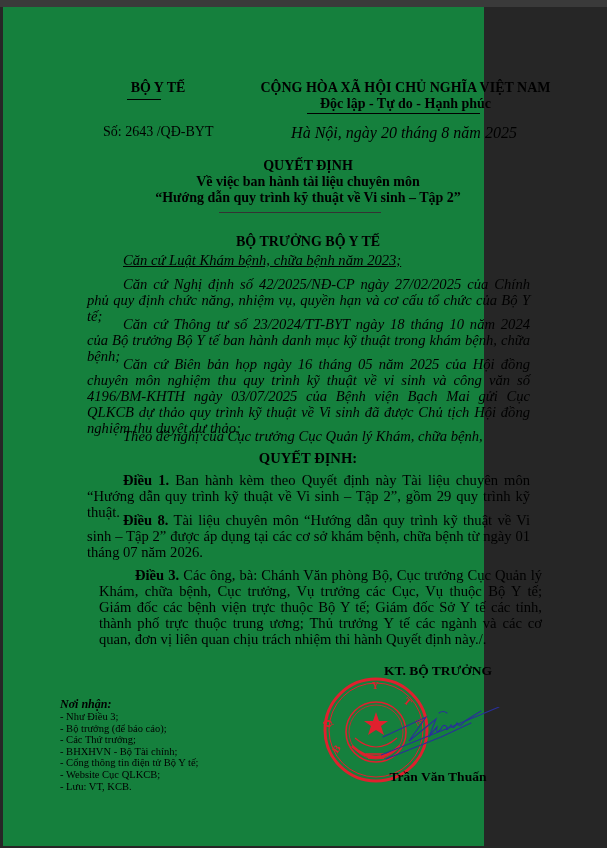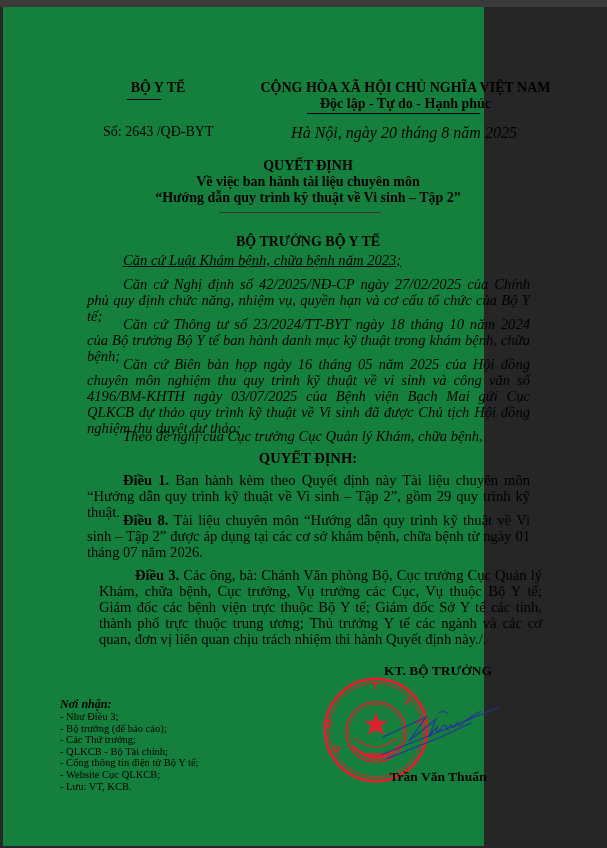--- a/index.html
+++ b/index.html
@@ -93,21 +93,21 @@
   </div>
   <div class="para" style="top:560px;margin-left:12px;">
     <span class="lbl">Điều 3.</span><span> Các ông, bà: Chánh Văn phòng Bộ, Cục trưởng Cục Quản lý Khám, chữa bệnh, Cục trưởng, Vụ trưởng các Cục, Vụ thuộc Bộ Y tế; Giám đốc các bệnh viện trực thuộc Bộ Y tế; Giám đốc Sở Y tế các tỉnh, thành phố trực thuộc trung ương; Thủ trưởng Y tế các ngành và các cơ quan, đơn vị liên quan chịu trách nhiệm thi hành Quyết định này./.</span>
   </div>
 
   <div class="abs recipients">
     <div class="rtitle">Nơi nhận:</div>
     <div>- Như Điều 3;</div>
     <div>- Bộ trưởng (để báo cáo);</div>
     <div>- Các Thứ trưởng;</div>
-    <div>- QLKCB - Bộ Tài chính;</div>
+    <div>- BHXHVN - Bộ Tài chính;</div>
     <div>- Cổng thông tin điện tử Bộ Y tế;</div>
     <div>- Website Cục QLKCB;</div>
     <div>- Lưu: VT, KCB.</div>
   </div>
 
   <div class="abs center sign-role" style="top:656px;">KT. BỘ TRƯỞNG</div>
 
   <svg class="stamp" viewBox="0 0 108 108">
     <g fill="none" stroke="#e0202e">
       <circle cx="54" cy="54" r="51" stroke-width="3"></circle>

